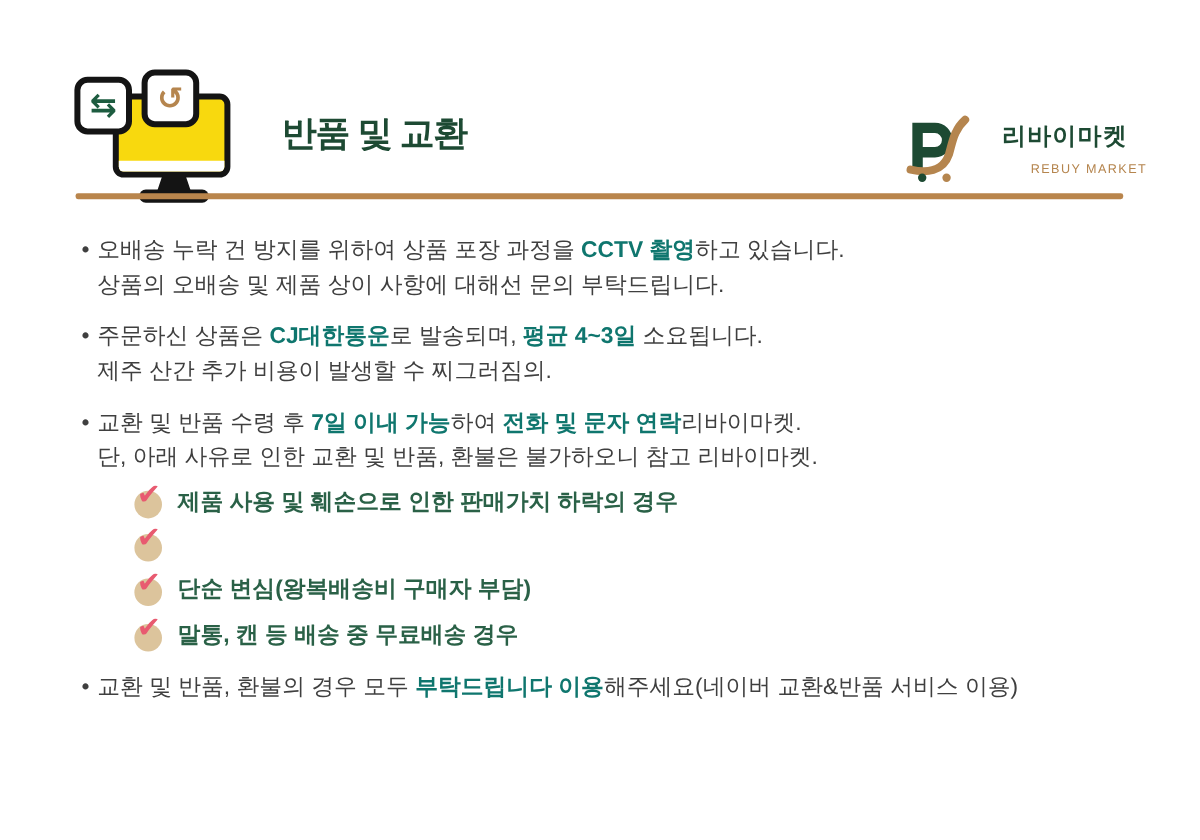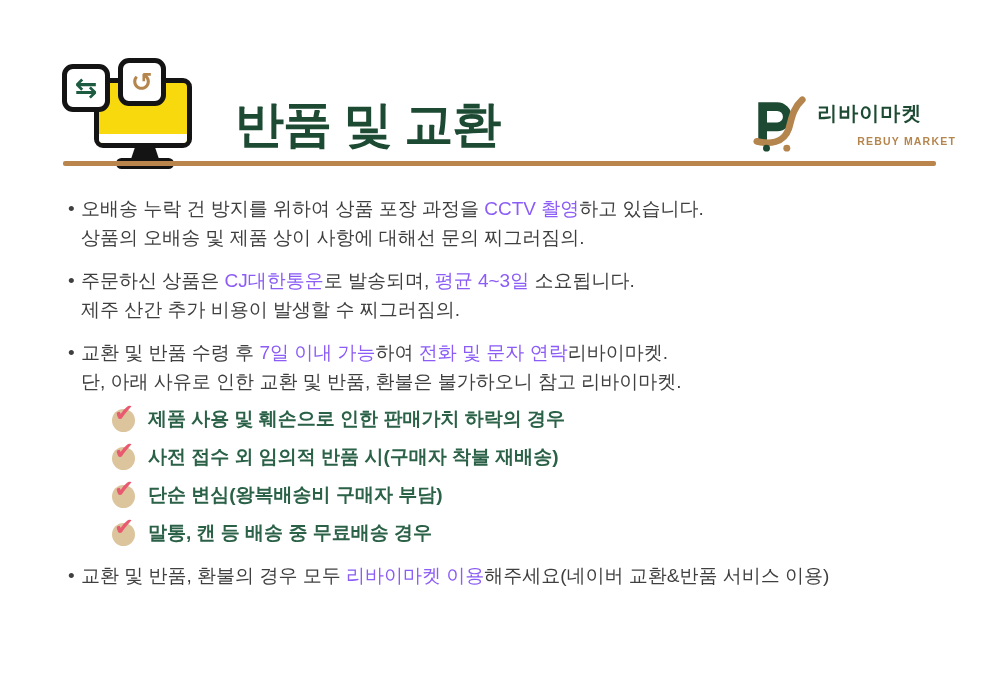--- a/index.html
+++ b/index.html
@@ -16,35 +16,35 @@
            border:5px solid #141414;border-radius:9px;}
   .monitor-chin{position:absolute;left:0;right:0;bottom:0;height:9px;background:#ffffff;border-radius:0 0 4px 4px;}
   .stand{position:absolute;left:68px;top:92px;width:30px;height:16px;background:#141414;
          clip-path:polygon(18% 0,82% 0,100% 100%,0 100%);}
   .stand-base{position:absolute;left:54px;top:104px;width:58px;height:11px;background:#141414;border-radius:6px;}
   .badge{position:absolute;width:38px;height:38px;background:#ffffff;border:5px solid #141414;border-radius:11px;
          display:flex;align-items:center;justify-content:center;font-weight:bold;line-height:1;}
   .badge-exchange{left:0;top:10px;color:#1d5c40;font-size:27px;}
   .badge-return{left:56px;top:4px;color:#b5854e;font-size:26px;}
 
-  .title{position:absolute;left:235px;top:92px;font-size:49px;font-weight:bold;color:#1d4a33;letter-spacing:-1px;}
+  .title{position:absolute;left:235px;top:92px;font-size:29px;font-weight:bold;color:#1d4a33;letter-spacing:-1px;}
 
   
   .logo{position:absolute;right:44px;top:94px;display:flex;align-items:center;}
-  .logo-text{margin-left:7px;display:flex;flex-direction:column;}
+  .logo-text{margin-left:7px;display:flex;flex-direction:column;align-items:center;}
   .logo-kr{font-size:20px;font-weight:bold;color:#1d4a33;letter-spacing:1px;}
-  .logo-en{font-size:10.5px;font-weight:bold;color:#b5854e;letter-spacing:1.2px;margin-top:8px;padding-left:40px;}
+  .logo-en{font-size:10.5px;font-weight:normal;color:#b5854e;letter-spacing:1.2px;margin-top:8px;padding-left:40px;}
 
   
   .content{position:absolute;left:68px;top:194px;right:40px;font-size:19px;line-height:29px;}
   .bullet{margin-bottom:14px;}
   .bline{display:block;}
   .dot{display:inline-block;width:13px;color:#3f3f3f;}
   .cont{padding-left:13px;}
-  .hl{color:#8b5cf6;font-weight:normal;}
+  .hl{color:#0f766e;font-weight:bold;}
 
   .checklist{margin:8px 0 12px 44px;}
   .check-item{display:flex;align-items:center;margin-bottom:9px;color:#2a6147;font-weight:bold;font-size:19px;}
   .ckicon{position:relative;width:27px;height:26px;flex:0 0 27px;margin-right:9px;}
   .ckcircle{position:absolute;left:0;bottom:0;width:23px;height:23px;border-radius:50%;background:#dcc49c;}
   .ckmark{position:absolute;left:2px;top:-5px;color:#e85a70;font-size:24px;font-weight:bold;line-height:1;}
 </style>
 </head>
 <body>
 
@@ -80,21 +80,21 @@
     <div class="divider"></div>
   </div>
 
   <div class="content">
 
     <div class="bullet">
       <div class="bline">
         <span class="dot">•</span><span>오배송 누락 건 방지를 위하여 상품 포장 과정을 </span><span class="hl">CCTV 촬영</span><span>하고 있습니다.</span>
       </div>
       <div class="bline cont">
-        <span>상품의 오배송 및 제품 상이 사항에 대해선 문의 찌그러짐의.</span>
+        <span>상품의 오배송 및 제품 상이 사항에 대해선 문의 부탁드립니다.</span>
       </div>
     </div>
 
     <div class="bullet">
       <div class="bline">
         <span class="dot">•</span><span>주문하신 상품은 </span><span class="hl">CJ대한통운</span><span>로 발송되며, </span><span class="hl">평균 4~3일</span><span> 소요됩니다.</span>
       </div>
       <div class="bline cont">
         <span>제주 산간 추가 비용이 발생할 수 찌그러짐의.</span>
       </div>
@@ -115,39 +115,38 @@
               <span class="ckcircle"></span>
               <span class="ckmark">✔</span>
             </span>
           <span>제품 사용 및 훼손으로 인한 판매가치 하락의 경우</span>
         </div>
         <div class="check-item">
           <span class="ckicon">
               <span class="ckcircle"></span>
               <span class="ckmark">✔</span>
             </span>
-          <span>사전 접수 외 임의적 반품 시(구매자 착불 재배송)</span>
         </div>
         <div class="check-item">
           <span class="ckicon">
               <span class="ckcircle"></span>
               <span class="ckmark">✔</span>
             </span>
           <span>단순 변심(왕복배송비 구매자 부담)</span>
         </div>
         <div class="check-item">
           <span class="ckicon">
               <span class="ckcircle"></span>
               <span class="ckmark">✔</span>
             </span>
           <span>말통, 캔 등 배송 중 무료배송 경우</span>
         </div>
       </div>
     </div>
 
     <div class="bullet">
       <div class="bline">
-        <span class="dot">•</span><span>교환 및 반품, 환불의 경우 모두 </span><span class="hl">리바이마켓 이용</span><span>해주세요(네이버 교환&amp;반품 서비스 이용)</span>
+        <span class="dot">•</span><span>교환 및 반품, 환불의 경우 모두 </span><span class="hl">부탁드립니다 이용</span><span>해주세요(네이버 교환&amp;반품 서비스 이용)</span>
       </div>
     </div>
 
   </div>
 </div>
 
 </body></html>

